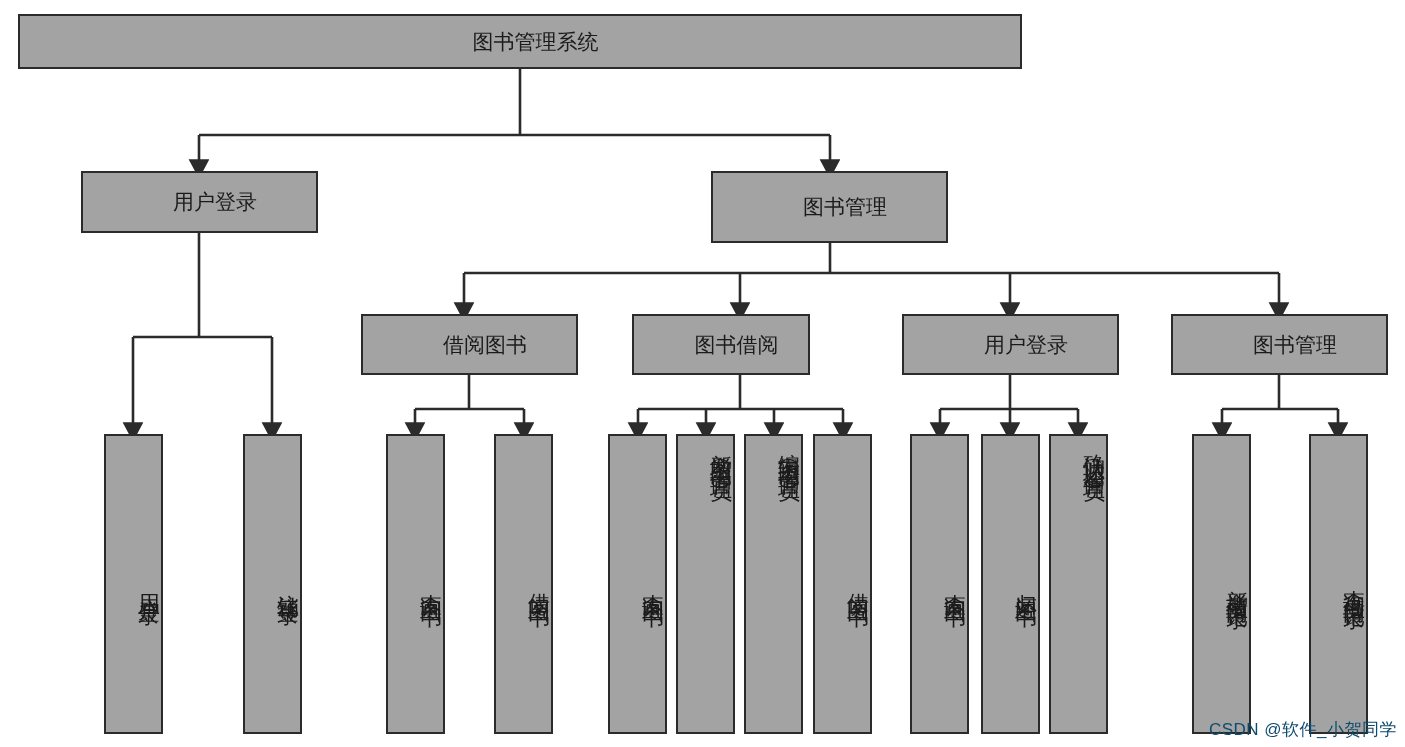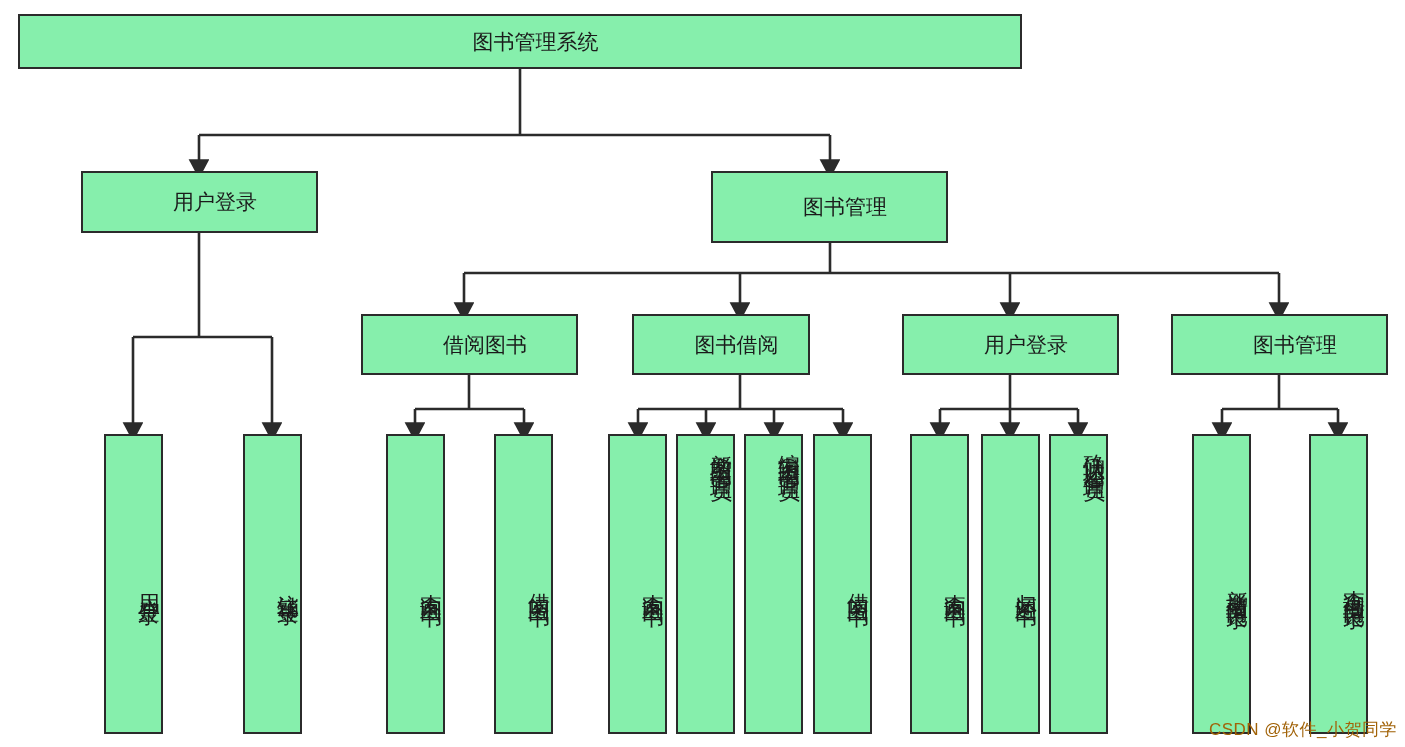--- a/index.html
+++ b/index.html
@@ -24,21 +24,21 @@
     position: absolute;
     left: 0; top: 0;
     width: 1405px;
     height: 747px;
     pointer-events: none;
   }
   .node {
     position: absolute;
     box-sizing: border-box;
     border: 2.5px solid #2b2b2b;
-    background: #86efac;
+    background: #a3a3a3;
     display: flex;
     align-items: center;
     justify-content: center;
     color: #1b1b1b;
     padding-left: 31px;
   }
   .node .label {
     display: block;
     text-align: center;
     line-height: 1.12;
@@ -64,21 +64,21 @@
     white-space: nowrap;
   }
   .node.vertical.centered {
     align-items: center;
   }
   .watermark {
     position: absolute;
     right: 8px;
     bottom: 6px;
     font-size: 17px;
-    color: #a16207;
+    color: #0c4a6e;
     letter-spacing: 0.5px;
     white-space: nowrap;
   }
 </style>
 </head>
 <body>
 
 <div id="diagram-root">
 
   <svg class="edges" viewBox="0 0 1405 747" xmlns="http://www.w3.org/2000/svg">

